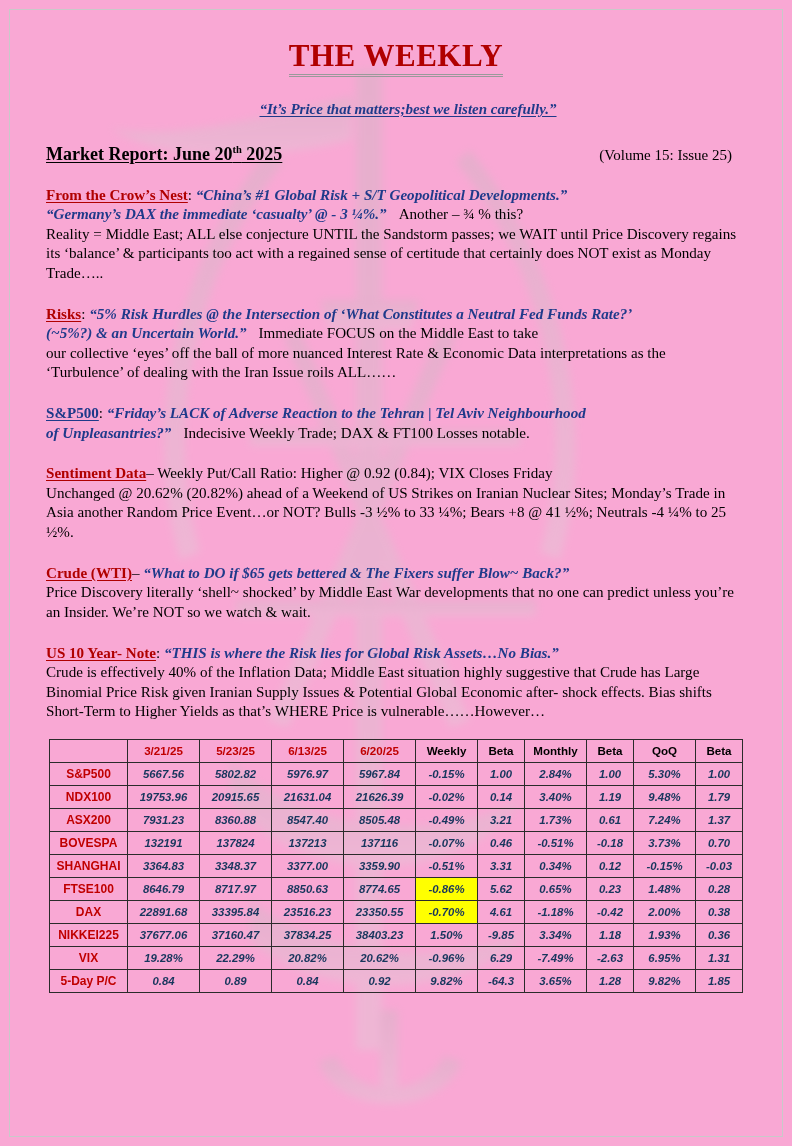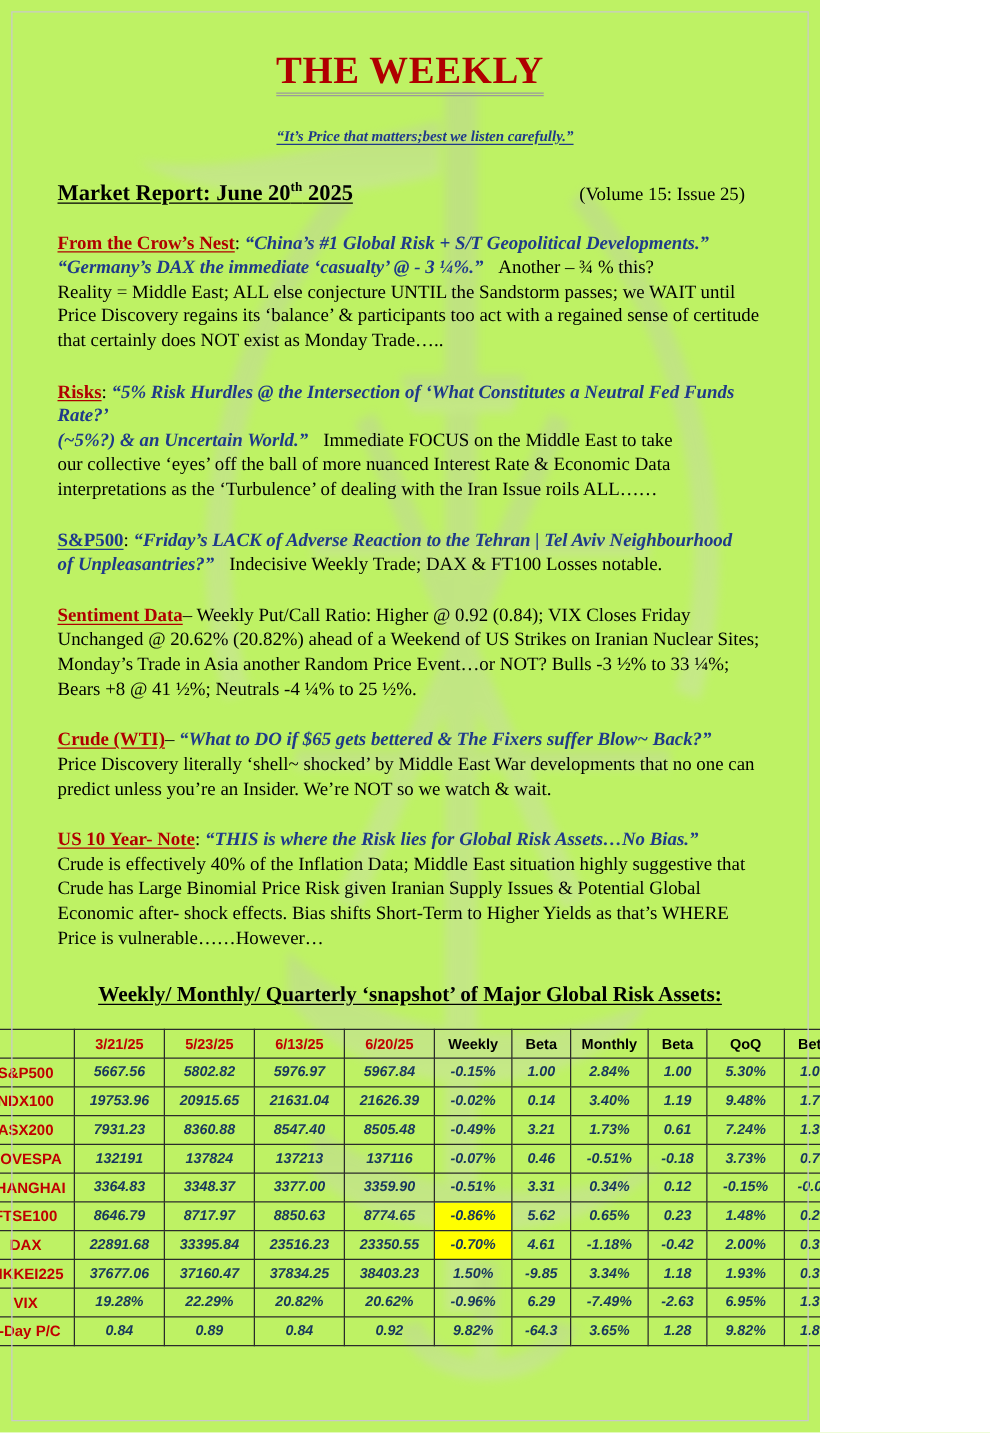--- a/index.html
+++ b/index.html
@@ -7,24 +7,24 @@
     margin: 0;
     padding: 0;
     background: #ffffff;
   }
   body {
     font-family: "Liberation Serif", "DejaVu Serif", serif;
     color: #000000;
   }
   .page {
     position: relative;
-    width: 656px;
+    width: 792px;
     height: 1146px;
     box-sizing: border-box;
-    background: #bef264;
+    background: #f9a8d4;
     overflow: hidden;
   }
   .page-border {
     position: absolute;
     left: 9px;
     top: 9px;
     right: 9px;
     bottom: 9px;
     border: 1px solid #c9c9c9;
     pointer-events: none;
@@ -63,21 +63,21 @@
     line-height: 1.05;
     border-bottom: 3px double #9a9a9a;
     padding-bottom: 1px;
   }
   .tagline-wrap {
     text-align: center;
     margin-top: 23px;
   }
   .tagline {
     display: inline-block;
-    font-size: 12px;
+    font-size: 15px;
     font-style: italic;
     font-weight: bold;
     color: #1f3a8a;
     text-decoration: underline;
     text-underline-offset: 2px;
     margin-left: 24px;
   }
 
   
   .report-line {
@@ -281,23 +281,20 @@
     <div class="section">
       <p><span class="sec-head red">Crude (WTI)</span><span class="plain">–</span> <span class="quote">“What to DO if $65 gets bettered &amp; The Fixers suffer Blow~ Back?”</span></p>
       <p class="ind1">Price Discovery literally ‘shell~ shocked’ by Middle East War developments that no one can predict unless you’re an Insider. We’re NOT so we watch &amp; wait.</p>
     </div>
 
     <div class="section">
       <p><span class="sec-head red">US 10 Year- Note</span><span class="plain">:</span> <span class="quote">“THIS is where the Risk lies for Global Risk Assets…No Bias.”</span></p>
       <p class="ind3">Crude is effectively 40% of the Inflation Data; Middle East situation highly suggestive that Crude has Large Binomial Price Risk given Iranian Supply Issues &amp; Potential Global Economic after- shock effects. Bias shifts Short-Term to Higher Yields as that’s WHERE Price is vulnerable……However…</p>
     </div>
 
-    <div class="table-heading">
-      <span>Weekly/ Monthly/ Quarterly ‘snapshot’ of Major Global Risk Assets:</span>
-    </div>
 
     <div class="table-wrap">
       <table class="snapshot">
         <colgroup>
           <col class="c-label">
             <col class="c-date">
             <col class="c-date">
             <col class="c-date">
             <col class="c-date">
           <col class="c-wide">

